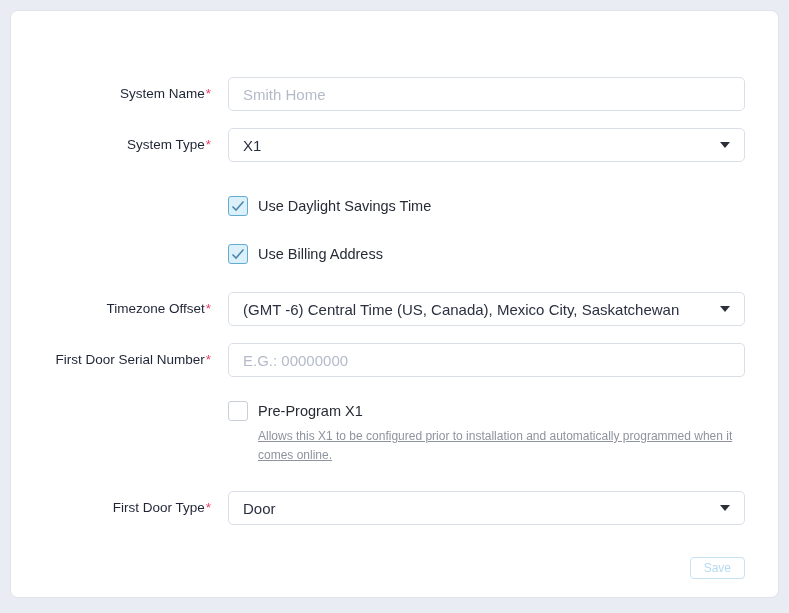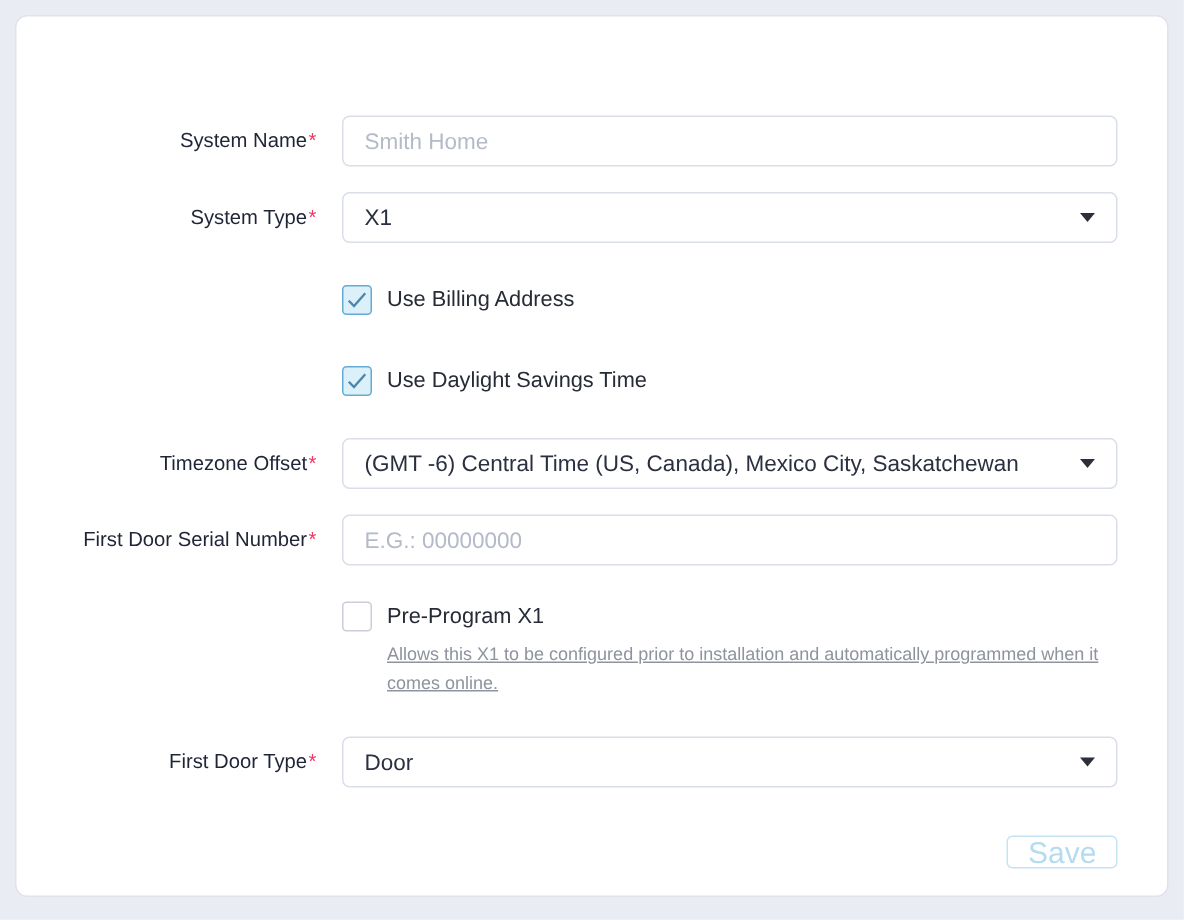--- a/index.html
+++ b/index.html
@@ -123,21 +123,21 @@
     justify-content: flex-end;
   }
   .save-btn {
     min-width: 50px;
     height: 22px;
     padding: 0 13px;
     background: #ffffff;
     border: 1px solid #c5e3f4;
     border-radius: 4px;
     color: #b5dbf0;
-    font-size: 20px;
+    font-size: 12px;
     font-family: "Liberation Sans", "DejaVu Sans", sans-serif;
     cursor: default;
   }
 </style>
 </head>
 <body>
 
 <div class="card">
 
   <div class="row">
@@ -150,52 +150,52 @@
   </div>
 
   <div class="row mt17">
     <div class="label-col">
       <span>System Type</span><span class="req">*</span>
     </div>
     <div class="ctrl-col">
       <div class="select-box">
         <span class="value">X1</span>
         <span class="caret"></span>
+      </div>
+    </div>
+  </div>
+
+  <div class="row mt34">
+    <div class="label-col"></div>
+    <div class="ctrl-col">
+      <div class="checkbox-row">
+        <span class="checkbox checked">
+          <svg width="14" height="12" viewBox="0 0 14 12">
+            <polyline points="1.5,6.5 5,10 12.5,1.5" fill="none" stroke="#4c88ae" stroke-width="1.6"></polyline>
+          </svg>
+        </span>
+        <span class="checkbox-label">Use Daylight Savings Time</span>
       </div>
     </div>
   </div>
 
   <div class="row mt28">
     <div class="label-col"></div>
     <div class="ctrl-col">
       <div class="checkbox-row">
         <span class="checkbox checked">
           <svg width="14" height="12" viewBox="0 0 14 12">
             <polyline points="1.5,6.5 5,10 12.5,1.5" fill="none" stroke="#4c88ae" stroke-width="1.6"></polyline>
           </svg>
         </span>
         <span class="checkbox-label">Use Billing Address</span>
       </div>
     </div>
   </div>
 
-  <div class="row mt34">
-    <div class="label-col"></div>
-    <div class="ctrl-col">
-      <div class="checkbox-row">
-        <span class="checkbox checked">
-          <svg width="14" height="12" viewBox="0 0 14 12">
-            <polyline points="1.5,6.5 5,10 12.5,1.5" fill="none" stroke="#4c88ae" stroke-width="1.6"></polyline>
-          </svg>
-        </span>
-        <span class="checkbox-label">Use Daylight Savings Time</span>
-      </div>
-    </div>
-  </div>
-
   <div class="row mt28">
     <div class="label-col">
       <span>Timezone Offset</span><span class="req">*</span>
     </div>
     <div class="ctrl-col">
       <div class="select-box">
         <span class="value">(GMT -6) Central Time (US, Canada), Mexico City, Saskatchewan</span>
         <span class="caret"></span>
       </div>
     </div>

